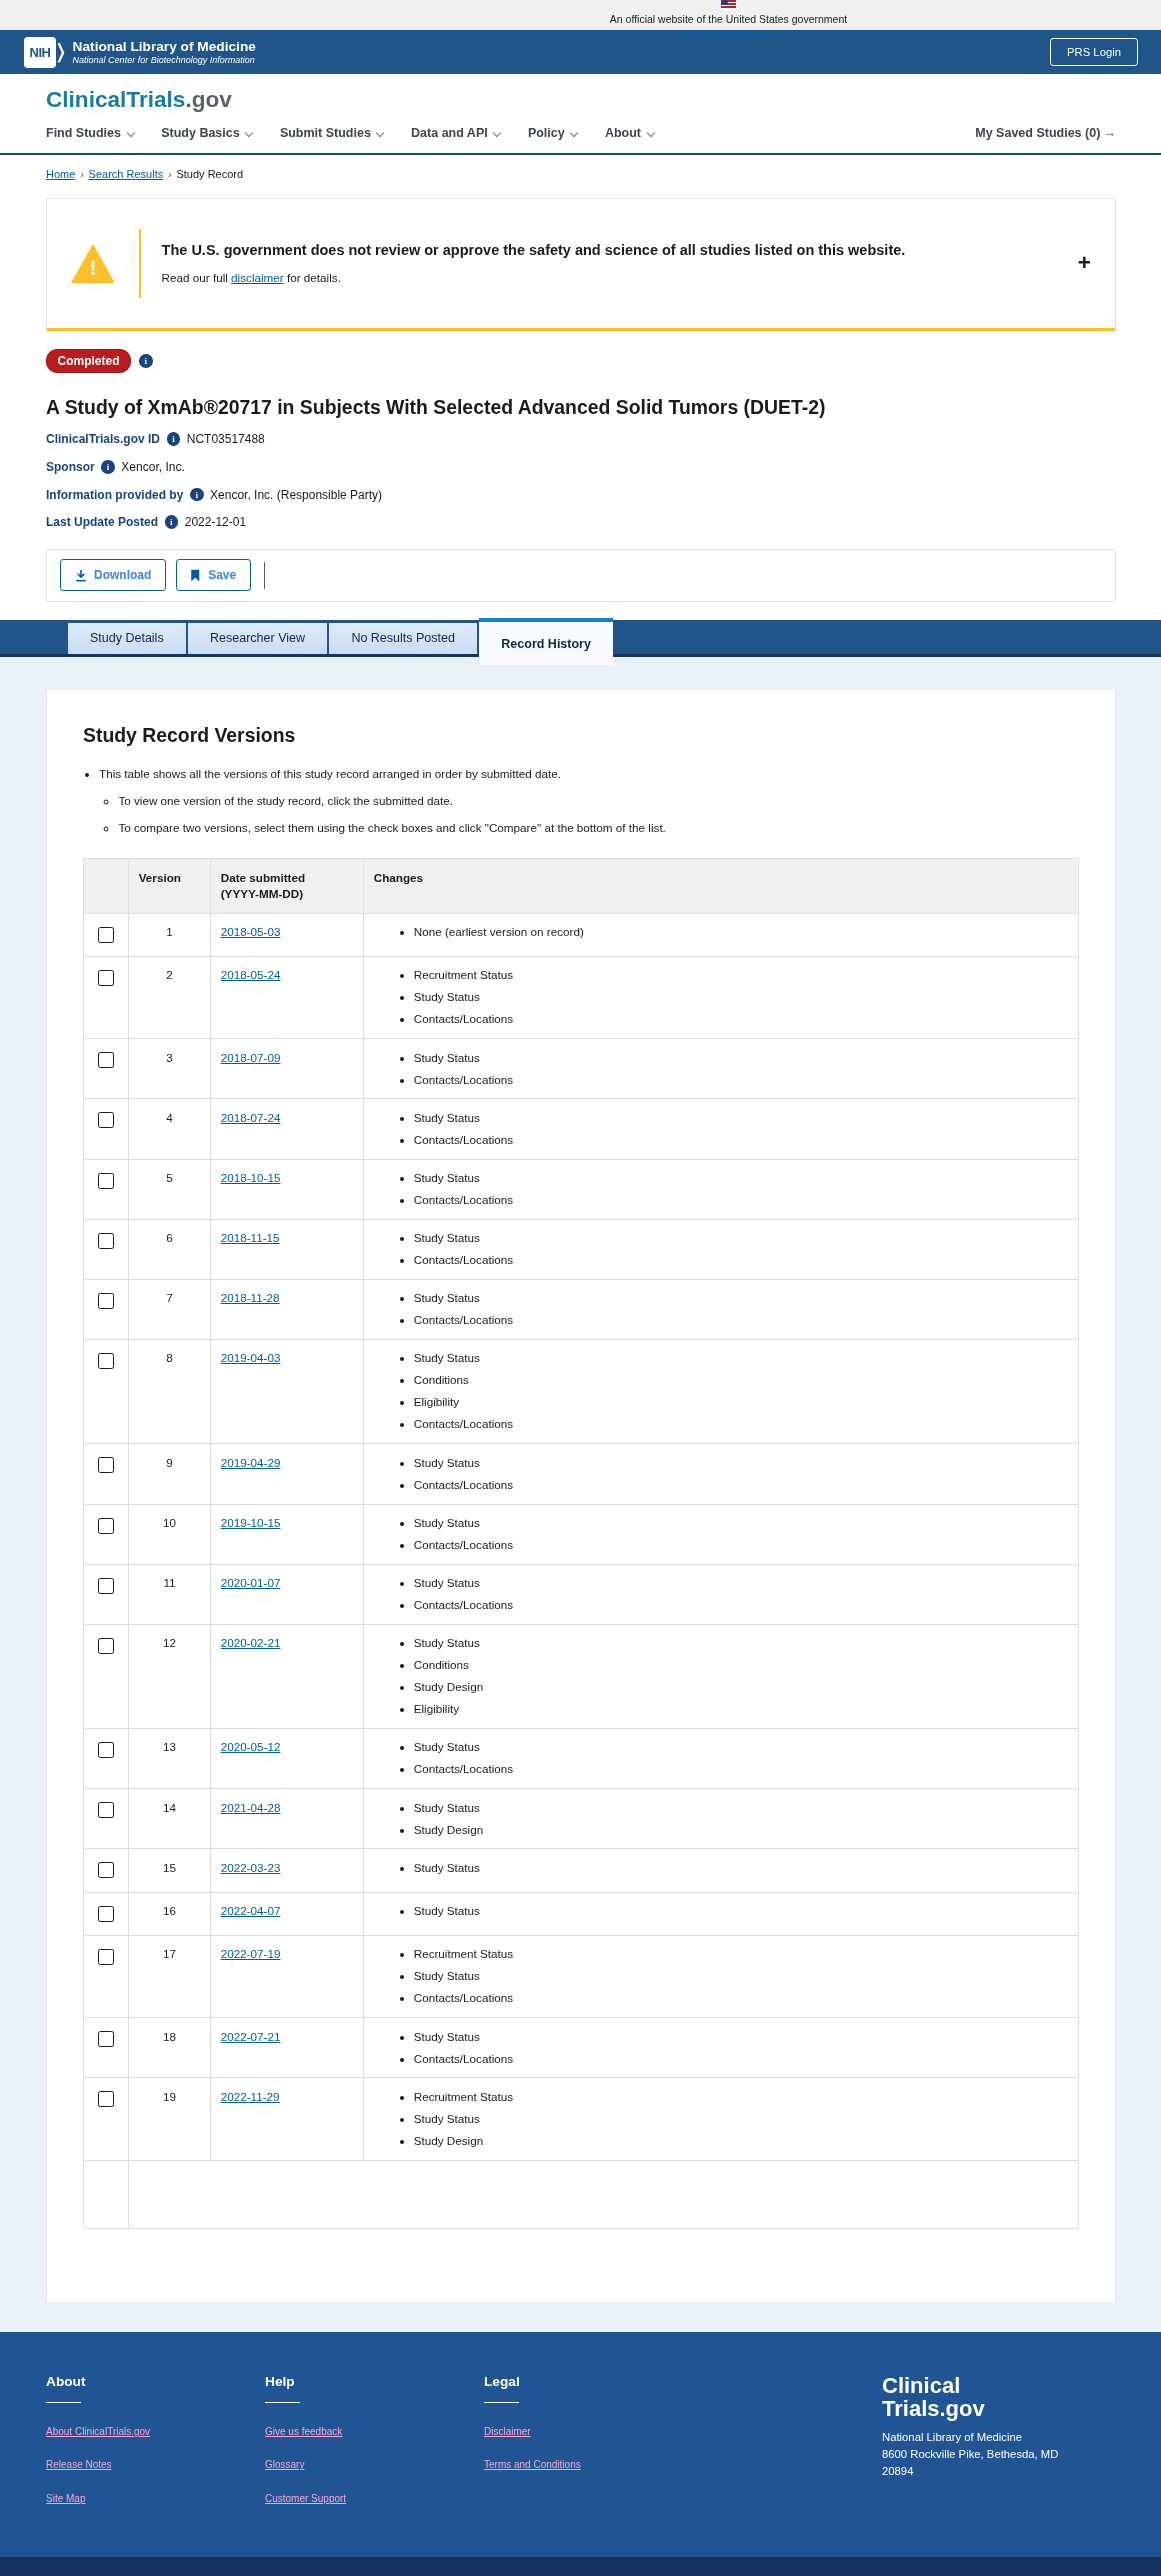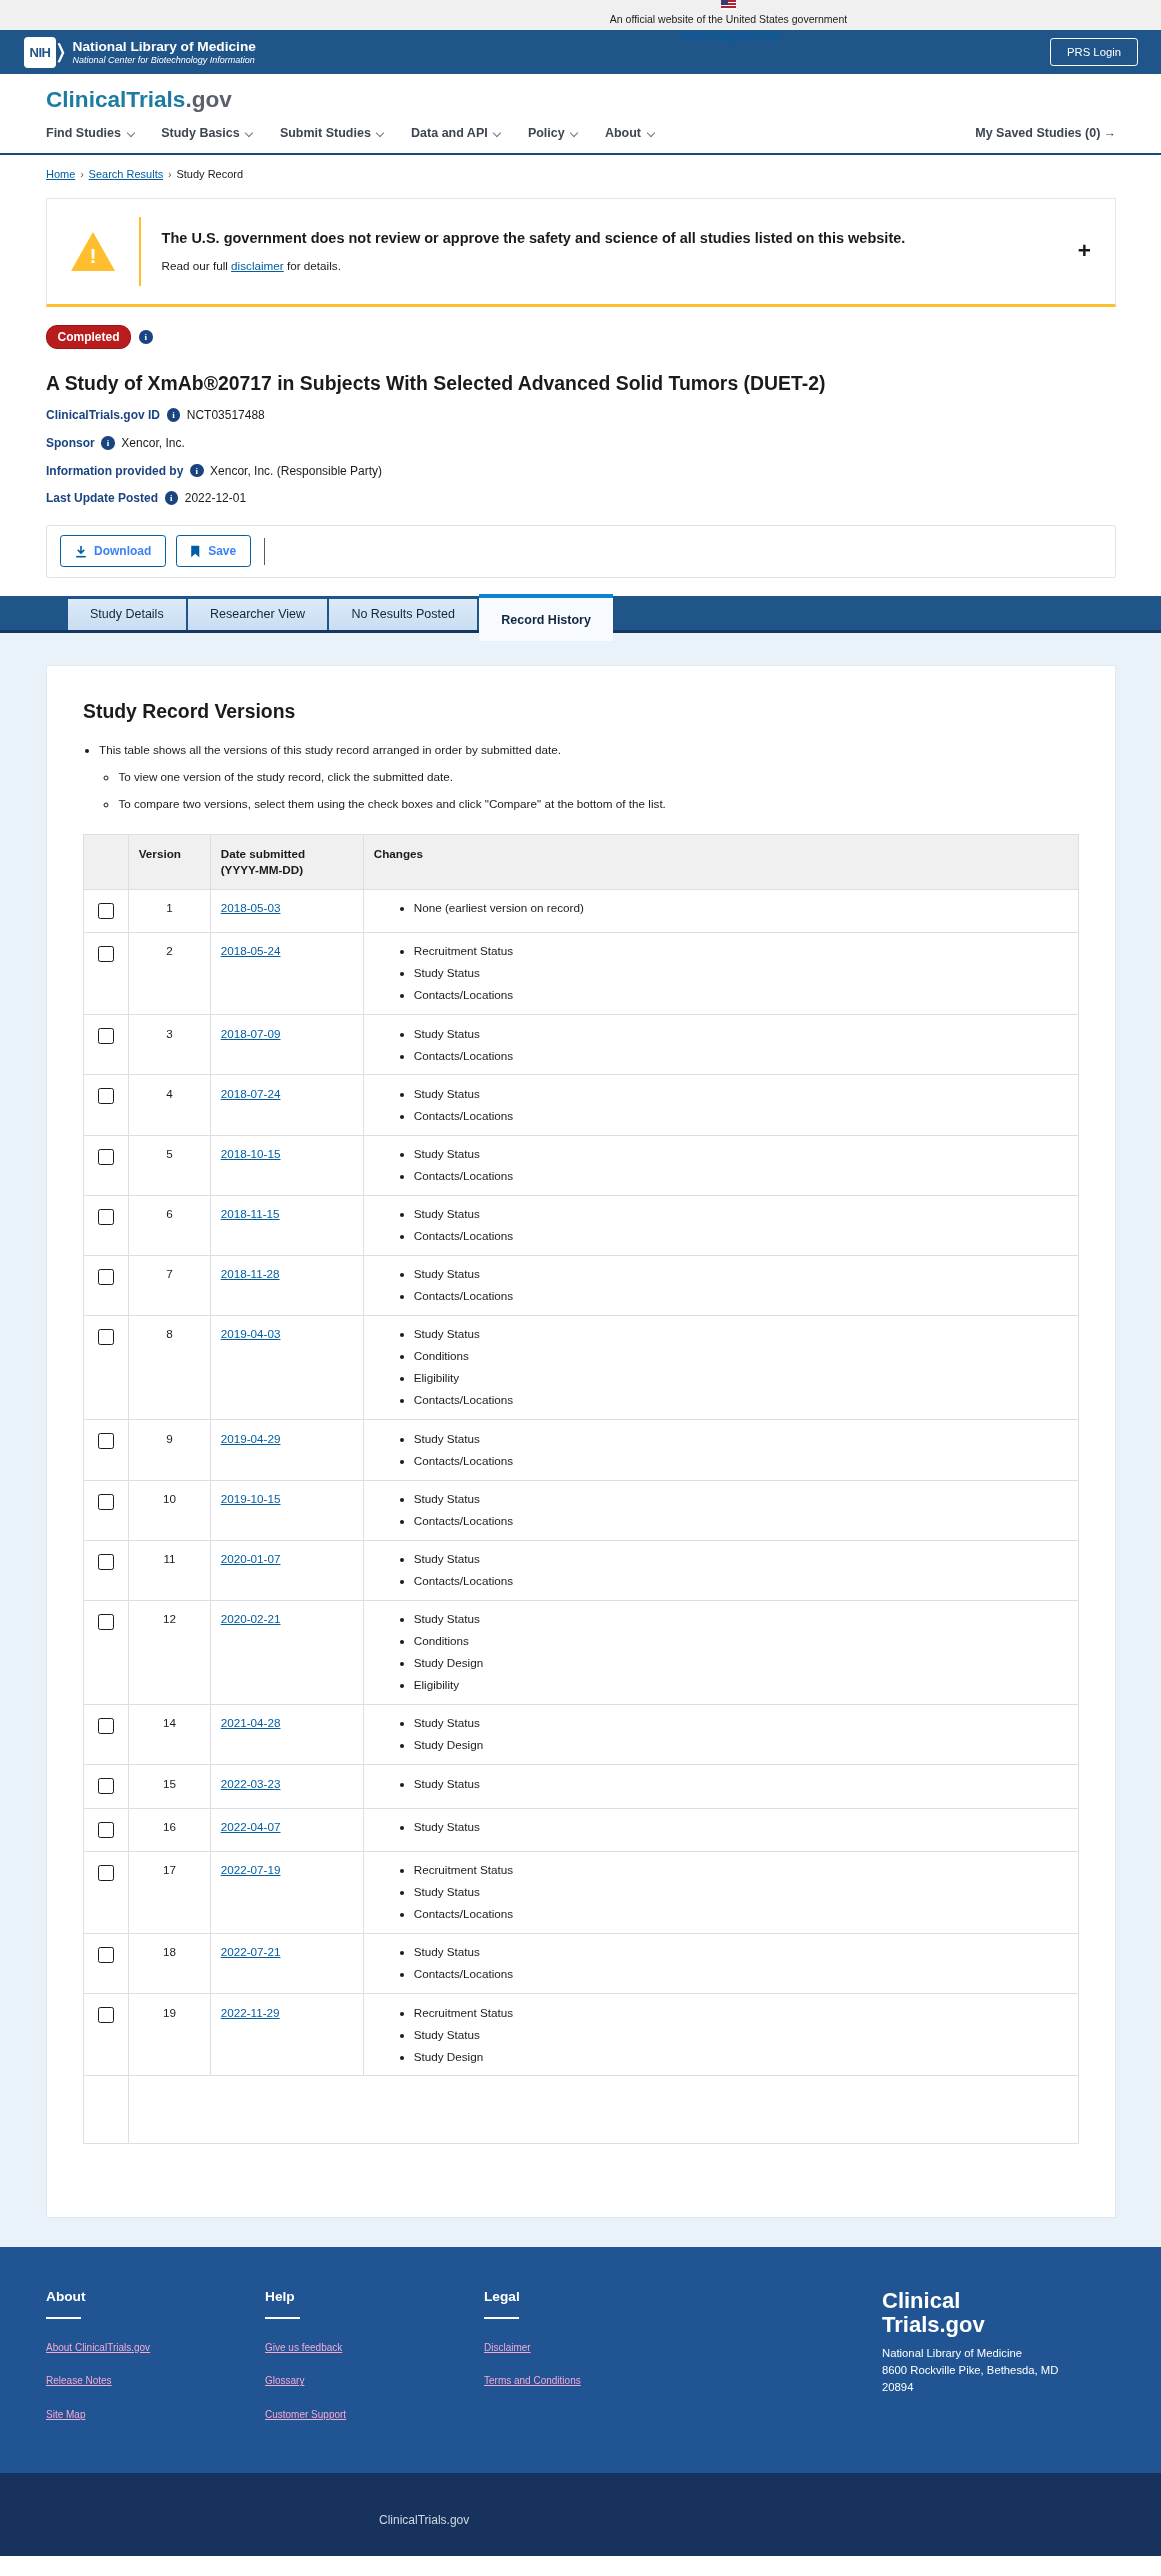--- a/index.html
+++ b/index.html
@@ -33,21 +33,21 @@
   .saved-studies .arrow { margin-left:3.2px; }
   .nav-divider { height:1.6px; background:#1a4a7a; }
 
   
   .breadcrumb { padding:13.7px 46px 9.7px; font-size:11px; color:#565c65; }
   .breadcrumb a { color:#005ea2; }
   .breadcrumb .sep { margin:0 4.8px; color:#565c65; }
   .breadcrumb .current { color:#1b1b1b; }
 
   
-  .warning { margin:8px 46px 0; background:#fff; border:0.8px solid #e6e6e6; border-bottom:3.2px solid #ffbe2e; display:flex; align-items:center; padding:18px 24px; }
+  .warning { margin:8px 46px 0; background:#fff; border:0.8px solid #e6e6e6; border-bottom:3.2px solid #ffbe2e; display:flex; align-items:center; padding:30px 24px; }
   .warn-tri { width:44px; height:39px; clip-path:polygon(50% 0,100% 100%,0 100%); background:#ffbe2e; position:relative; flex:none; }
   .warn-tri::after { content:"!"; position:absolute; left:0; right:0; bottom:3.2px; text-align:center; color:#fff; font-weight:bold; font-size:21px; }
   .warn-sep { width:1.6px; height:69px; background:#ffbe2e; margin:0 21px 0 24px; flex:none; }
   .warn-title { font-size:14.5px; font-weight:bold; }
   .warn-body { font-size:11.7px; margin-top:13px; color:#1b1b1b; }
   .warn-body a { color:#005ea2; }
   .warn-plus { margin-left:auto; font-size:22.6px; font-weight:bold; color:#1b1b1b; cursor:pointer; padding-left:16px; }
 
   
   .study-head { padding:18px 46px 4.8px; }
@@ -373,20 +373,31 @@
               <ul class="changes-list">
                 <li>Study Status</li>
                 <li>Conditions</li>
                 <li>Study Design</li>
                 <li>Eligibility</li>
               </ul>
             </td>
           </tr>
           <tr>
             <td class="cb-cell"><span class="checkbox" role="checkbox"></span></td>
+            <td class="ver-cell">13</td>
+            <td><a href="#" class="date-link">2020-05-12</a></td>
+            <td>
+              <ul class="changes-list">
+                <li>Study Status</li>
+                <li>Contacts/Locations</li>
+              </ul>
+            </td>
+          </tr>
+          <tr>
+            <td class="cb-cell"><span class="checkbox" role="checkbox"></span></td>
             <td class="ver-cell">14</td>
             <td><a href="#" class="date-link">2021-04-28</a></td>
             <td>
               <ul class="changes-list">
                 <li>Study Status</li>
                 <li>Study Design</li>
               </ul>
             </td>
           </tr>
           <tr>

